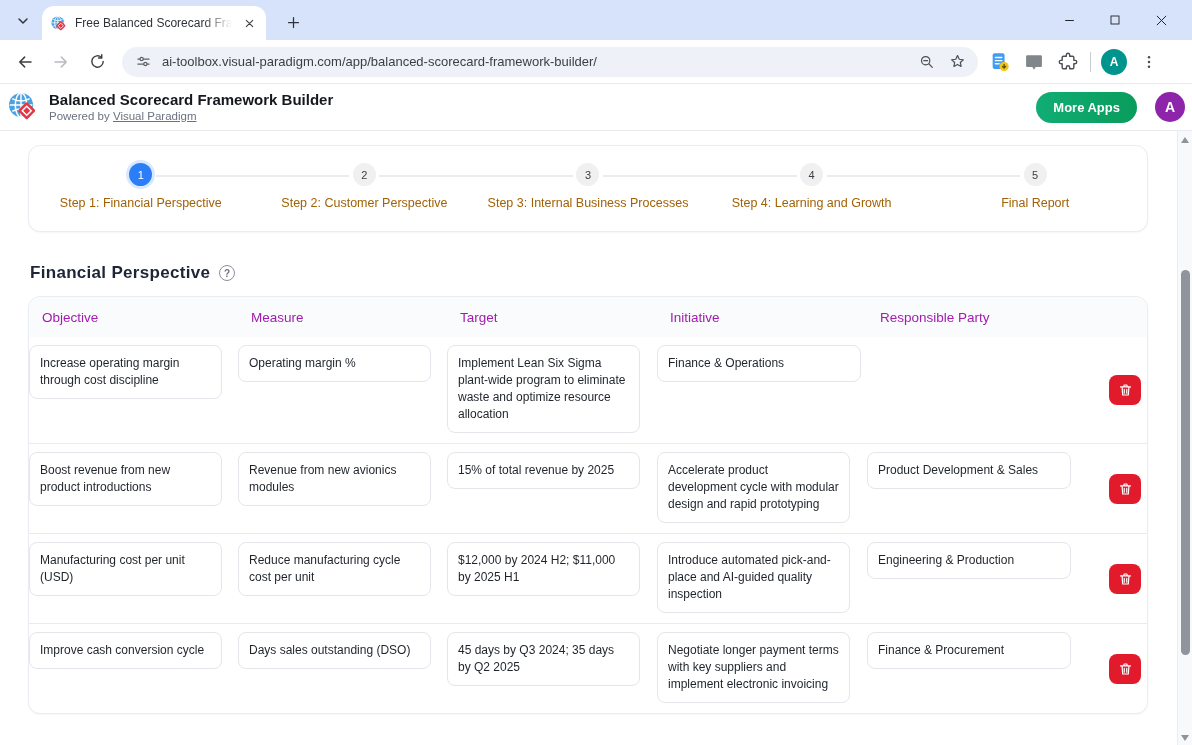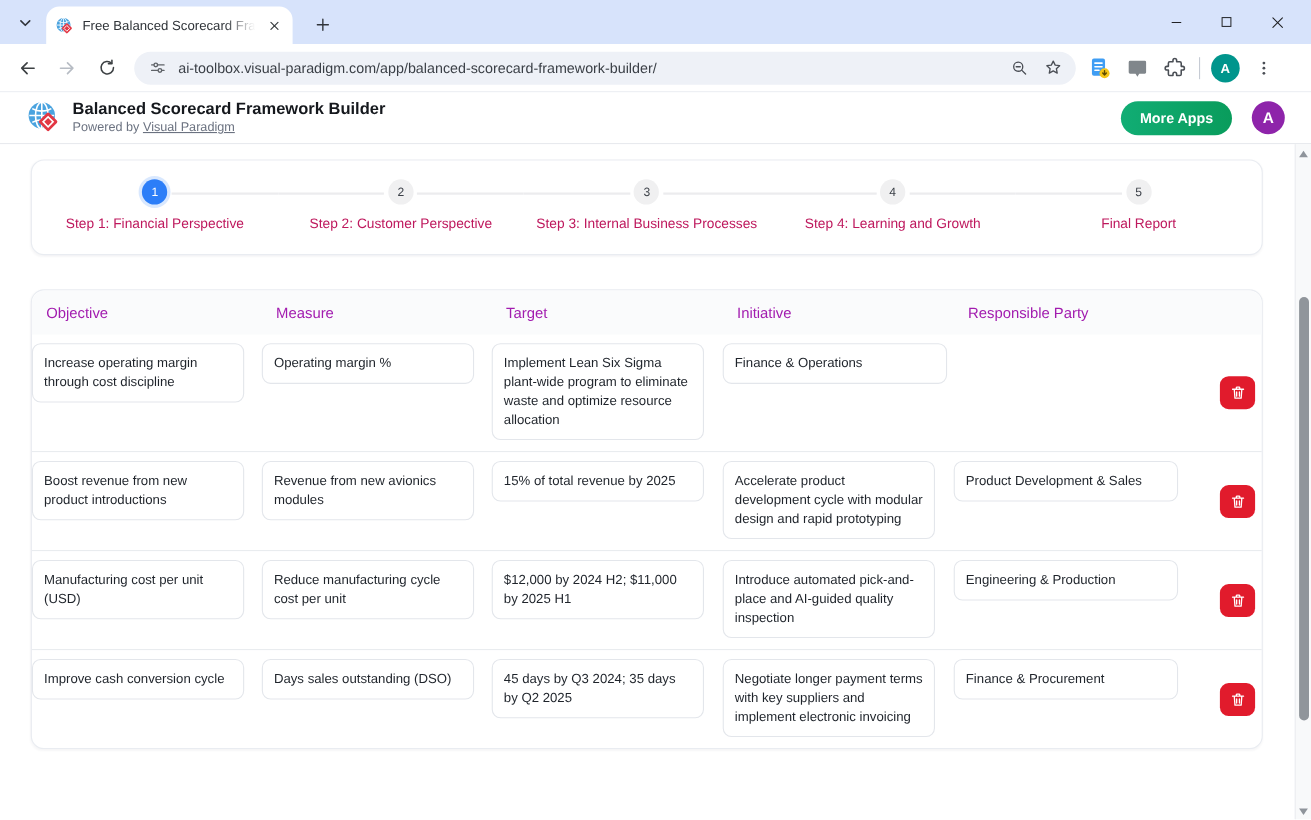--- a/index.html
+++ b/index.html
@@ -28,21 +28,21 @@
   .url-text { flex:1; font-size:13px; color:#3a3f46; white-space:nowrap; overflow:hidden; }
   .pill-icon { width:22px; height:22px; display:flex; align-items:center; justify-content:center; }
   .tb-right { display:flex; align-items:center; gap:10px; padding-right:4px; }
   .tb-icon { width:24px; height:24px; display:flex; align-items:center; justify-content:center; position:relative; }
   .tb-divider { width:1px; height:20px; background:#c6cbd4; }
   .tb-avatar { width:26px; height:26px; border-radius:50%; background:#00958c; color:#fff;
     font-size:12px; font-weight:bold; display:flex; align-items:center; justify-content:center; }
 
   
   .app-header { height:47px; background:#fff; border-bottom:1px solid #e8eaee;
-    display:flex; align-items:center; padding:0 24px; gap:10px; }
+    display:flex; align-items:center; padding:0 7px; gap:10px; }
   .app-titles { flex:1; line-height:1.15; }
   .app-title { font-size:15px; font-weight:bold; color:#15181d; }
   .app-sub { font-size:11.5px; color:#6b7280; margin-top:1px; }
   .app-sub a { color:#6b7280; }
   .more-apps { border:none; cursor:pointer; background:linear-gradient(90deg,#11ad74,#099c5c);
     color:#fff; font-size:13px; font-weight:bold; padding:8px 17px; border-radius:16px;
     font-family:"Liberation Sans",sans-serif; margin-right:8px; }
   .hdr-avatar { width:30px; height:30px; border-radius:50%; background:#8e24aa; color:#fff;
     font-size:14px; font-weight:bold; display:flex; align-items:center; justify-content:center; }
 
@@ -54,21 +54,21 @@
   
   .stepper { height:87px; display:flex; padding-top:17px; margin-bottom:31px; }
   .step { flex:1; position:relative; text-align:center; cursor:pointer; }
   .step::before, .step::after { content:""; position:absolute; top:12px; height:2px; background:#ececee; }
   .step::before { left:0; right:calc(50% + 15px); }
   .step::after  { left:calc(50% + 15px); right:0; }
   .step:first-child::before, .step:last-child::after { display:none; }
   .step-circle { width:23px; height:23px; border-radius:50%; background:#f0f0f1; color:#3a3f47;
     font-size:11px; display:flex; align-items:center; justify-content:center; margin:0 auto; position:relative; z-index:1; }
   .step.active .step-circle { background:#2c7ef8; color:#fff; box-shadow:0 0 0 3px rgba(44,126,248,.18); }
-  .step-label { margin-top:10px; font-size:12.5px; color:#be185d;text-align:center; }
+  .step-label { margin-top:10px; font-size:12.5px; color:#a16207;text-align:center; }
 
   
   .section-head { display:flex; align-items:center; gap:9px; margin:0 0 13px 2px; }
   .section-title { font-size:17px; font-weight:bold; color:#1d2536; letter-spacing:.3px; }
   .help-icon { width:16px; height:16px; border:1.4px solid #8b9099; border-radius:50%; color:#6e747d;
     font-size:10px; font-weight:bold; display:flex; align-items:center; justify-content:center; cursor:pointer; }
 
   
   .tgrid { display:grid; grid-template-columns:209px 209px 210px 210px 194px 1fr; padding-left:8px; }
   .thead { height:40px; align-items:center; background:#fafbfc; border-radius:12px 12px 0 0; }
@@ -250,20 +250,24 @@
     <div class="step">
       <div class="step-circle">4</div>
       <div class="step-label">Step 4: Learning and Growth</div>
     </div>
     <div class="step">
       <div class="step-circle">5</div>
       <div class="step-label">Final Report</div>
     </div>
   </div>
 
+  <div class="section-head">
+    <span class="section-title">Financial Perspective</span>
+    <span class="help-icon">?</span>
+  </div>
 
   <div class="card">
     <div class="tgrid thead">
       <span class="th">Objective</span>
       <span class="th">Measure</span>
       <span class="th">Target</span>
       <span class="th">Initiative</span>
       <span class="th">Responsible Party</span>
       <span></span>
     </div>

